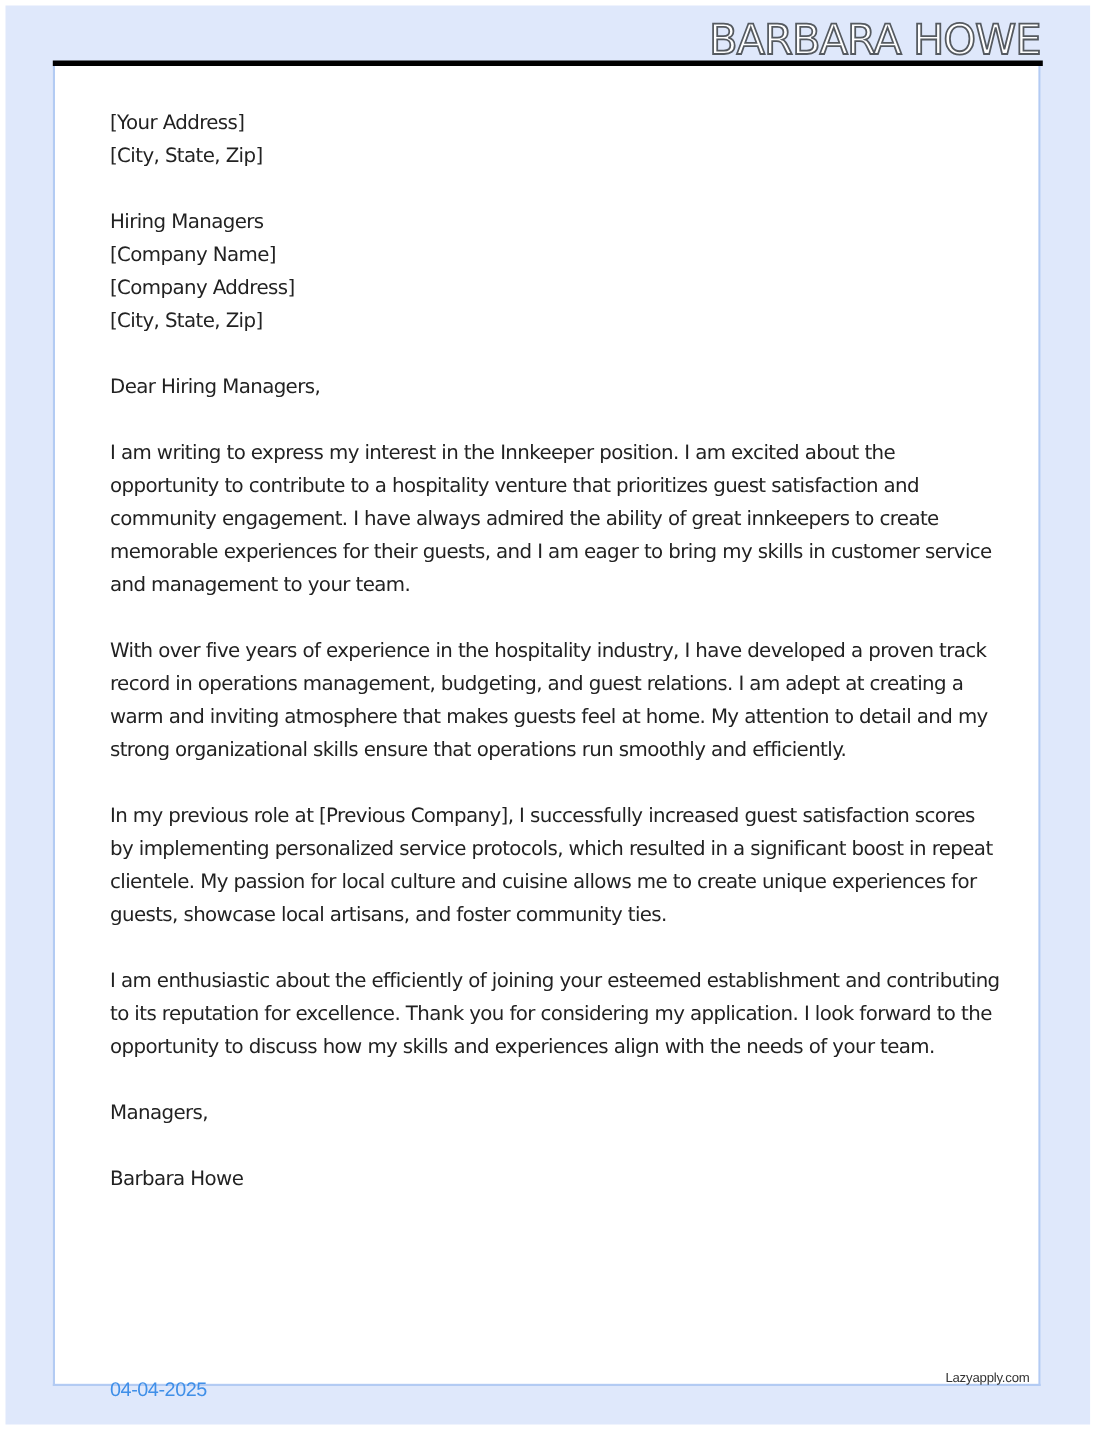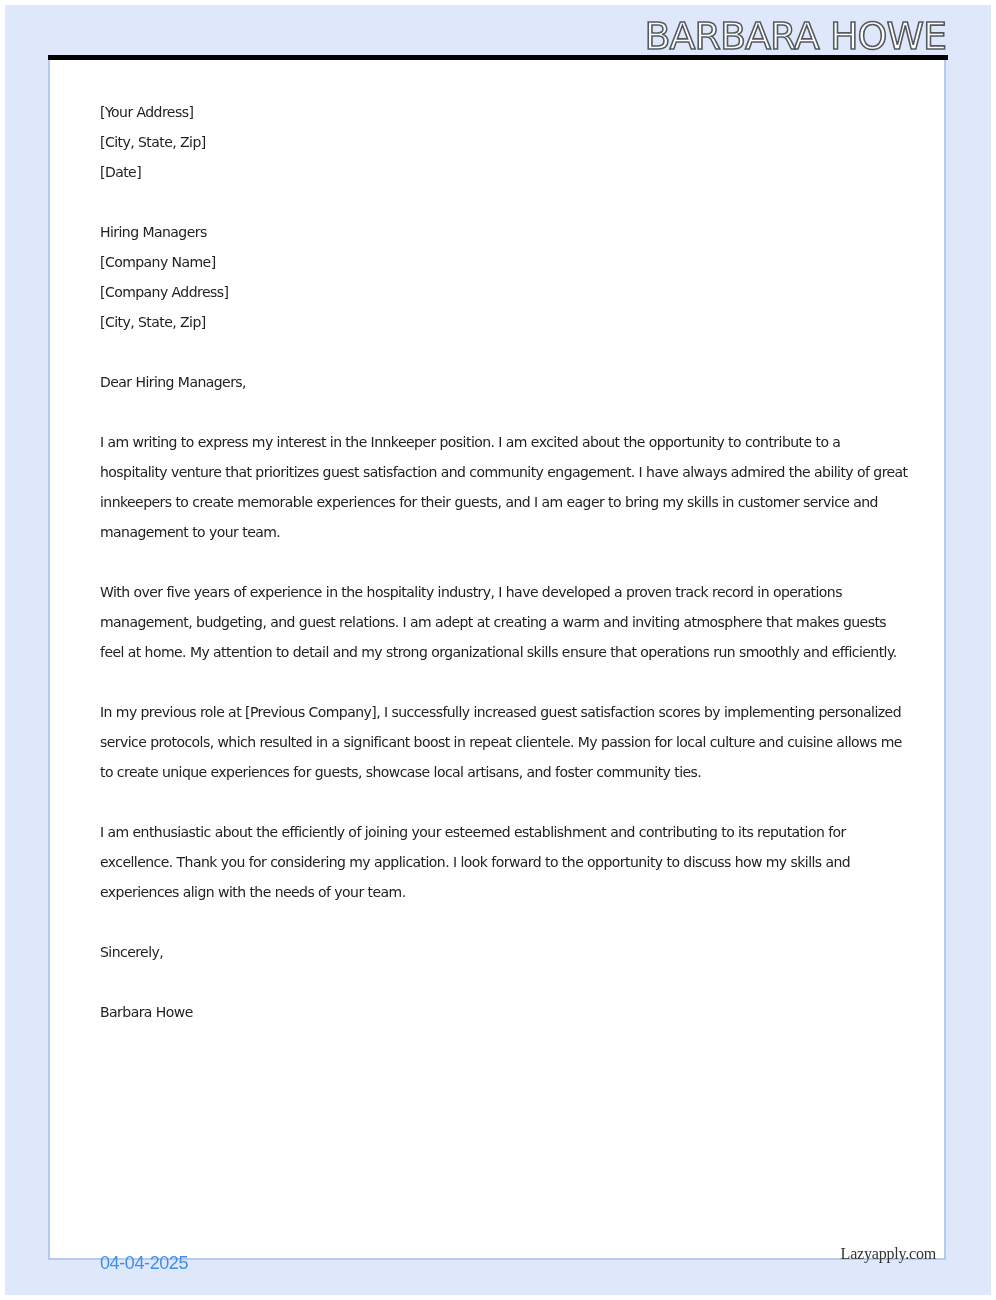--- a/index.html
+++ b/index.html
@@ -12,66 +12,65 @@
     white-space: nowrap;
   }
   .topbar { position: absolute; left: 48px; top: 55px; width: 900px; height: 5px; background: #000000; }
   .page {
     position: absolute; left: 48px; top: 60px; width: 898px; height: 1200px;
     background: #ffffff; border-left: 2px solid #b3cbf3; border-right: 2px solid #b3cbf3; border-bottom: 2px solid #b3cbf3;
     box-sizing: border-box;
   }
   .content {
     position: absolute; left: 100px; top: 97px; width: 810px;
-    font-family: "DejaVu Sans", sans-serif; font-size: 14px; line-height: 30px; color: #222222;
+    font-family: "DejaVu Sans", sans-serif; font-size: 18px; line-height: 30px; color: #222222;
     letter-spacing: -0.55px;
   }
   .line { display: block; white-space: nowrap; }
   .gap { height: 30px; }
   .para { display: block; }
   .date {
     position: absolute; left: 100px; top: 1248px; font-family: Liberation Sans, sans-serif;
     font-size: 18px; line-height: 30px; color: #3f8fe8; letter-spacing: -0.4px;
   }
   .brand {
-    position: absolute; right: 60px; top: 1245px; font-family: Liberation Serif, serif;
-    font-size: 16px; color: #333333; letter-spacing: -0.2px;
+    position: absolute; right: 60px; top: 1245px; font-family: Liberation Sans, sans-serif;
+    font-size: 12px; color: #333333; letter-spacing: -0.2px;
   }
 </style>
 </head>
 <body>
 
 <div class="outer"></div>
 <div class="name">BARBARA HOWE</div>
 <div class="topbar"></div>
 <div class="page"></div>
 
 <div class="content">
   <div>
     <span class="line">[Your Address]</span>
     <span class="line">[City, State, Zip]</span>
-    <span class="line">[Date]</span>
   </div>
   <div class="gap"></div>
   <div>
     <span class="line">Hiring Managers</span>
     <span class="line">[Company Name]</span>
     <span class="line">[Company Address]</span>
     <span class="line">[City, State, Zip]</span>
   </div>
   <div class="gap"></div>
   <span class="line">Dear Hiring Managers,</span>
   <div class="gap"></div>
   <span class="para">I am writing to express my interest in the Innkeeper position. I am excited about the opportunity to contribute to a hospitality venture that prioritizes guest satisfaction and community engagement. I have always admired the ability of great innkeepers to create memorable experiences for their guests, and I am eager to bring my skills in customer service and management to your team.</span>
   <div class="gap"></div>
   <span class="para">With over five years of experience in the hospitality industry, I have developed a proven track record in operations management, budgeting, and guest relations. I am adept at creating a warm and inviting atmosphere that makes guests feel at home. My attention to detail and my strong organizational skills ensure that operations run smoothly and efficiently.</span>
   <div class="gap"></div>
   <span class="para">In my previous role at [Previous Company], I successfully increased guest satisfaction scores by implementing personalized service protocols, which resulted in a significant boost in repeat clientele. My passion for local culture and cuisine allows me to create unique experiences for guests, showcase local artisans, and foster community ties.</span>
   <div class="gap"></div>
   <span class="para">I am enthusiastic about the efficiently of joining your esteemed establishment and contributing to its reputation for excellence. Thank you for considering my application. I look forward to the opportunity to discuss how my skills and experiences align with the needs of your team.</span>
   <div class="gap"></div>
-  <span class="line">Sincerely,</span>
+  <span class="line">Managers,</span>
   <div class="gap"></div>
   <span class="line">Barbara Howe</span>
 </div>
 
 <div class="date">04-04-2025</div>
 <div class="brand">Lazyapply.com</div>
 
 </body></html>

